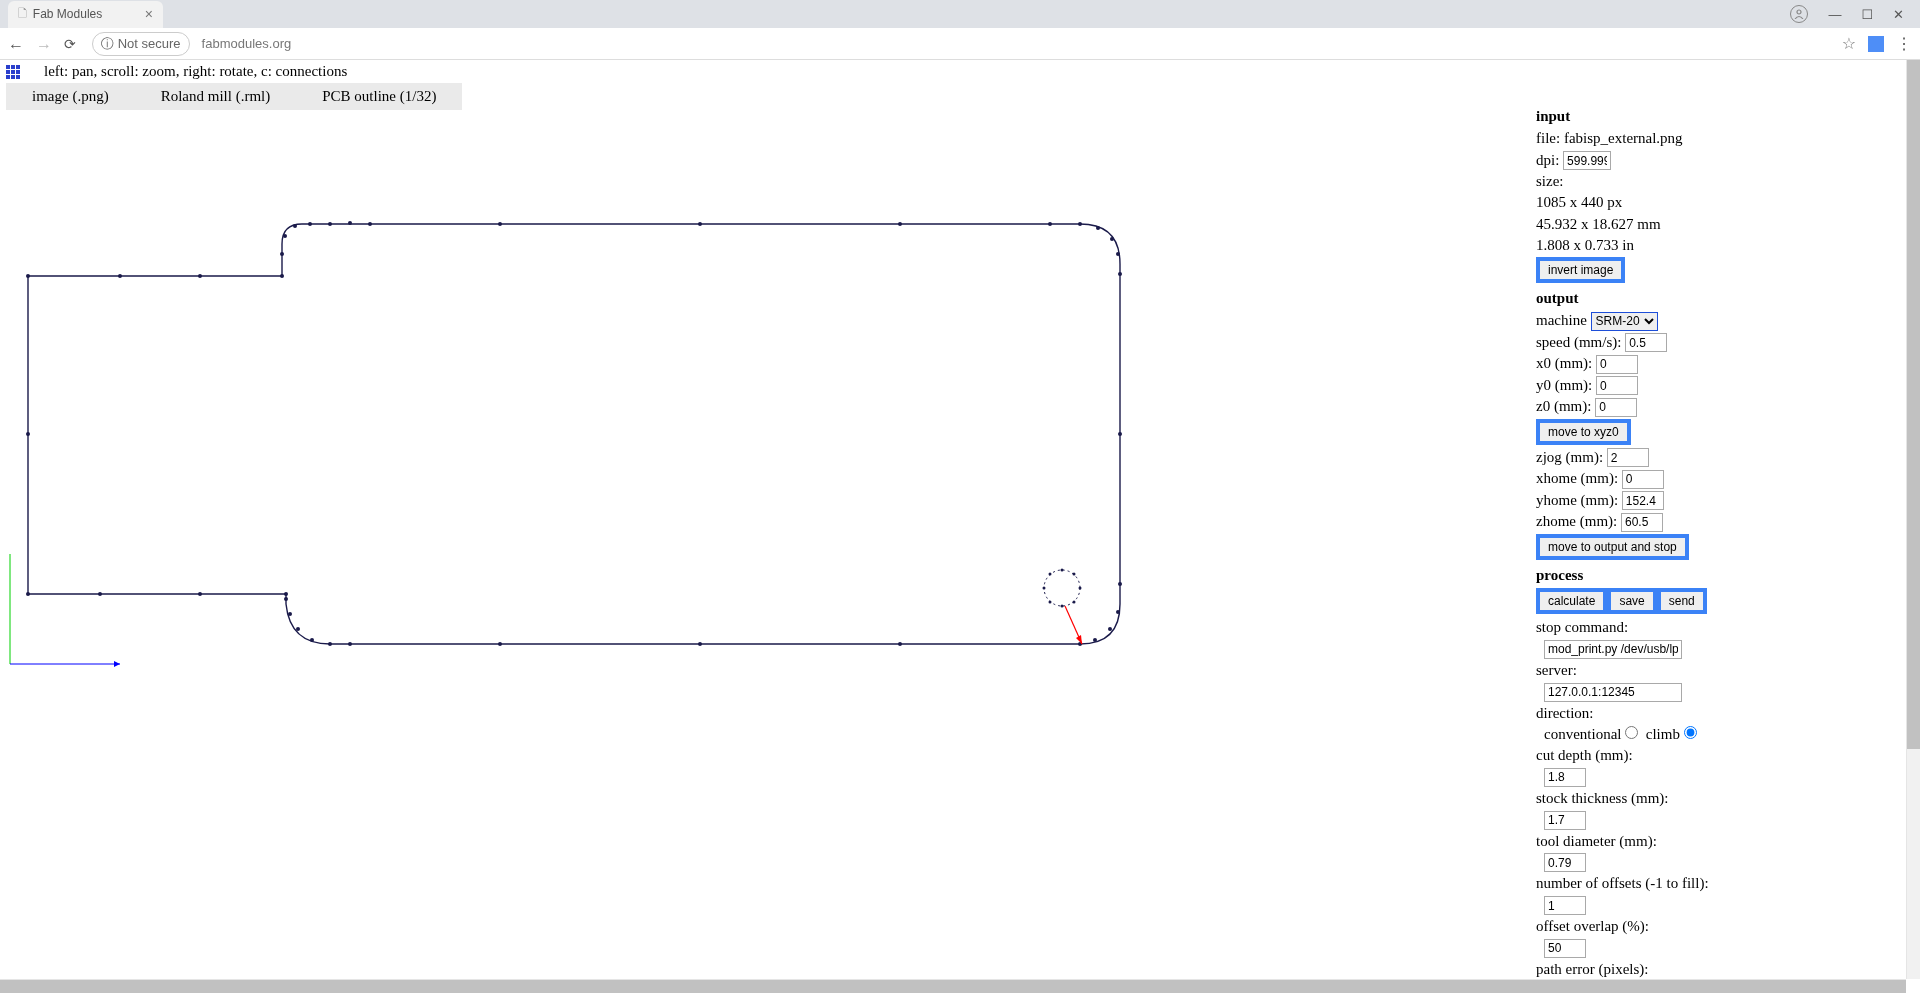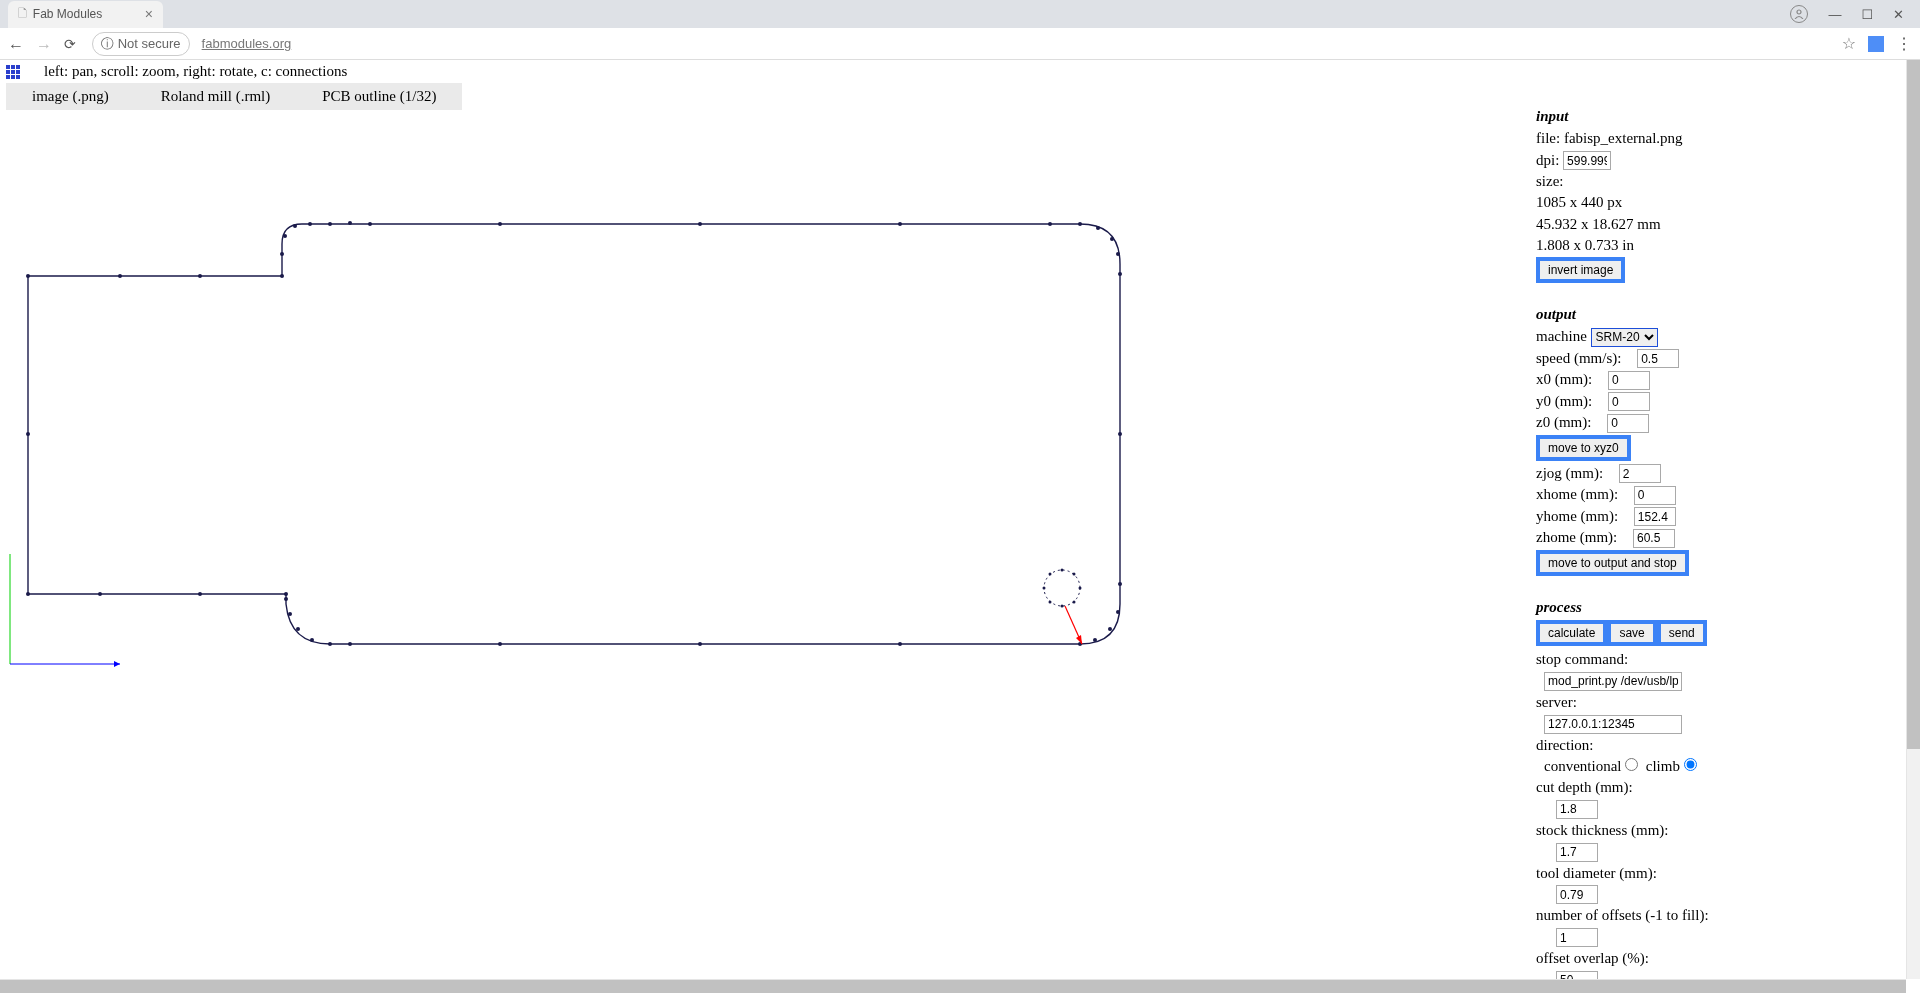--- a/index.html
+++ b/index.html
@@ -13,48 +13,48 @@
     .tab-close { margin-left: auto; color: #777; font-size: 14px; }
     .window-controls { margin-left: auto; display: flex; gap: 20px; padding-right: 16px; align-items: center; }
     .wc { font-family: Arial, sans-serif; font-size: 13px; color: #555; }
     .wc-user { width: 18px; height: 18px; border: 1.5px solid #888; border-radius: 50%; display: inline-flex; align-items: center; justify-content: center; }
     
     .addr-bar { display: flex; align-items: center; height: 32px; background: #fff; border-bottom: 1px solid #ddd; padding: 0 8px; gap: 12px; font-family: Arial, sans-serif; font-size: 13px; color: #666; }
     .nav-arrow { font-size: 16px; color: #555; }
     .nav-arrow.dim { color: #bbb; }
     .reload { font-size: 14px; color: #555; }
     .sec-chip { display: flex; align-items: center; gap: 4px; border: 1px solid #ccc; border-radius: 14px; padding: 2px 8px; color: #666; margin-left: 4px; }
-    .addr-text { color: #777; text-decoration: underline; }
+    .addr-text { color: #777; }
     .addr-right { margin-left: auto; display: flex; gap: 12px; align-items: center; }
     .star { font-size: 16px; color: #777; }
     .gt-icon { width: 16px; height: 16px; background: #4e8ef7; display:inline-block; }
     .menu-dots { font-size: 16px; color: #555; }
 
     
     .app { position: relative; height: calc(993px - 60px); }
     .top-controls { display: flex; align-items: center; gap: 2px; padding: 3px 6px; }
     .grid-icon { display: grid; grid-template-columns: repeat(3, 4px); grid-template-rows: repeat(3, 4px); gap: 1px; margin-right: 4px; }
     .grid-icon span { width: 4px; height: 4px; background: #2a3fcc; }
     .hint-text { font-size: 15px; margin-left: 18px; }
     .menu-row { display: flex; gap: 0; padding: 0 6px 2px 6px; }
     .menu-btn { background: #eaeaea; border: none; padding: 5px 26px; font-family: "Times New Roman", serif; font-size: 15px; color: #000; }
     
     .canvas-wrap { position: absolute; top: 44px; left: 0; right: 0; bottom: 0; overflow: auto; }
     .canvas-svg { display: block; }
     
     .panel { position: absolute; right: 22px; top: 46px; width: 362px; font-size: 15px; line-height: 1.35; }
-    .panel b { font-weight: bold; font-style: italic; }
+    .panel b { font-weight: bold; }
     .panel input[type="text"] { font-family: Arial, sans-serif; font-size: 12px; border: 1px solid #a9a9a9; padding: 1px 3px; height: 19px; }
-    .panel input.small { width: 42px; margin-left: 12px; }
+    .panel input.small { width: 42px; }
     .panel input.med { width: 48px; }
     .panel input.wide { width: 138px; }
     .panel select { font-family: Arial, sans-serif; font-size: 12px; border: 1px solid #1d4ed8; height: 19px; background: #efefef; }
     .panel button { font-family: Arial, sans-serif; font-size: 12px; border: 4px solid #3b82f6; background: #efefef; padding: 2px 8px; margin: 1px 0; }
     .row { margin-bottom: 1px; }
-    .section-hdr { margin-top: 20px; margin-bottom: 2px; }
+    .section-hdr { margin-top: 4px; margin-bottom: 2px; }
     .section-hdr:first-child { margin-top: 0; }
     .indent { margin-left: 8px; }
     .btn-row { display: flex; margin-bottom: 2px; }
     
     .hscroll { position: absolute; left: 0; right: 14px; bottom: 0; height: 14px; background: #f1f1f1; border-top: 1px solid #e5e5e5; }
     .hscroll-thumb { height: 100%; background: #c1c1c1; }
     .vscroll { position: absolute; top: 60px; right: 0; bottom: 14px; width: 14px; background: #f1f1f1; border-left: 1px solid #e5e5e5; }
     .vscroll-thumb { width: 100%; background: #c1c1c1; }
   </style>
 </head>

